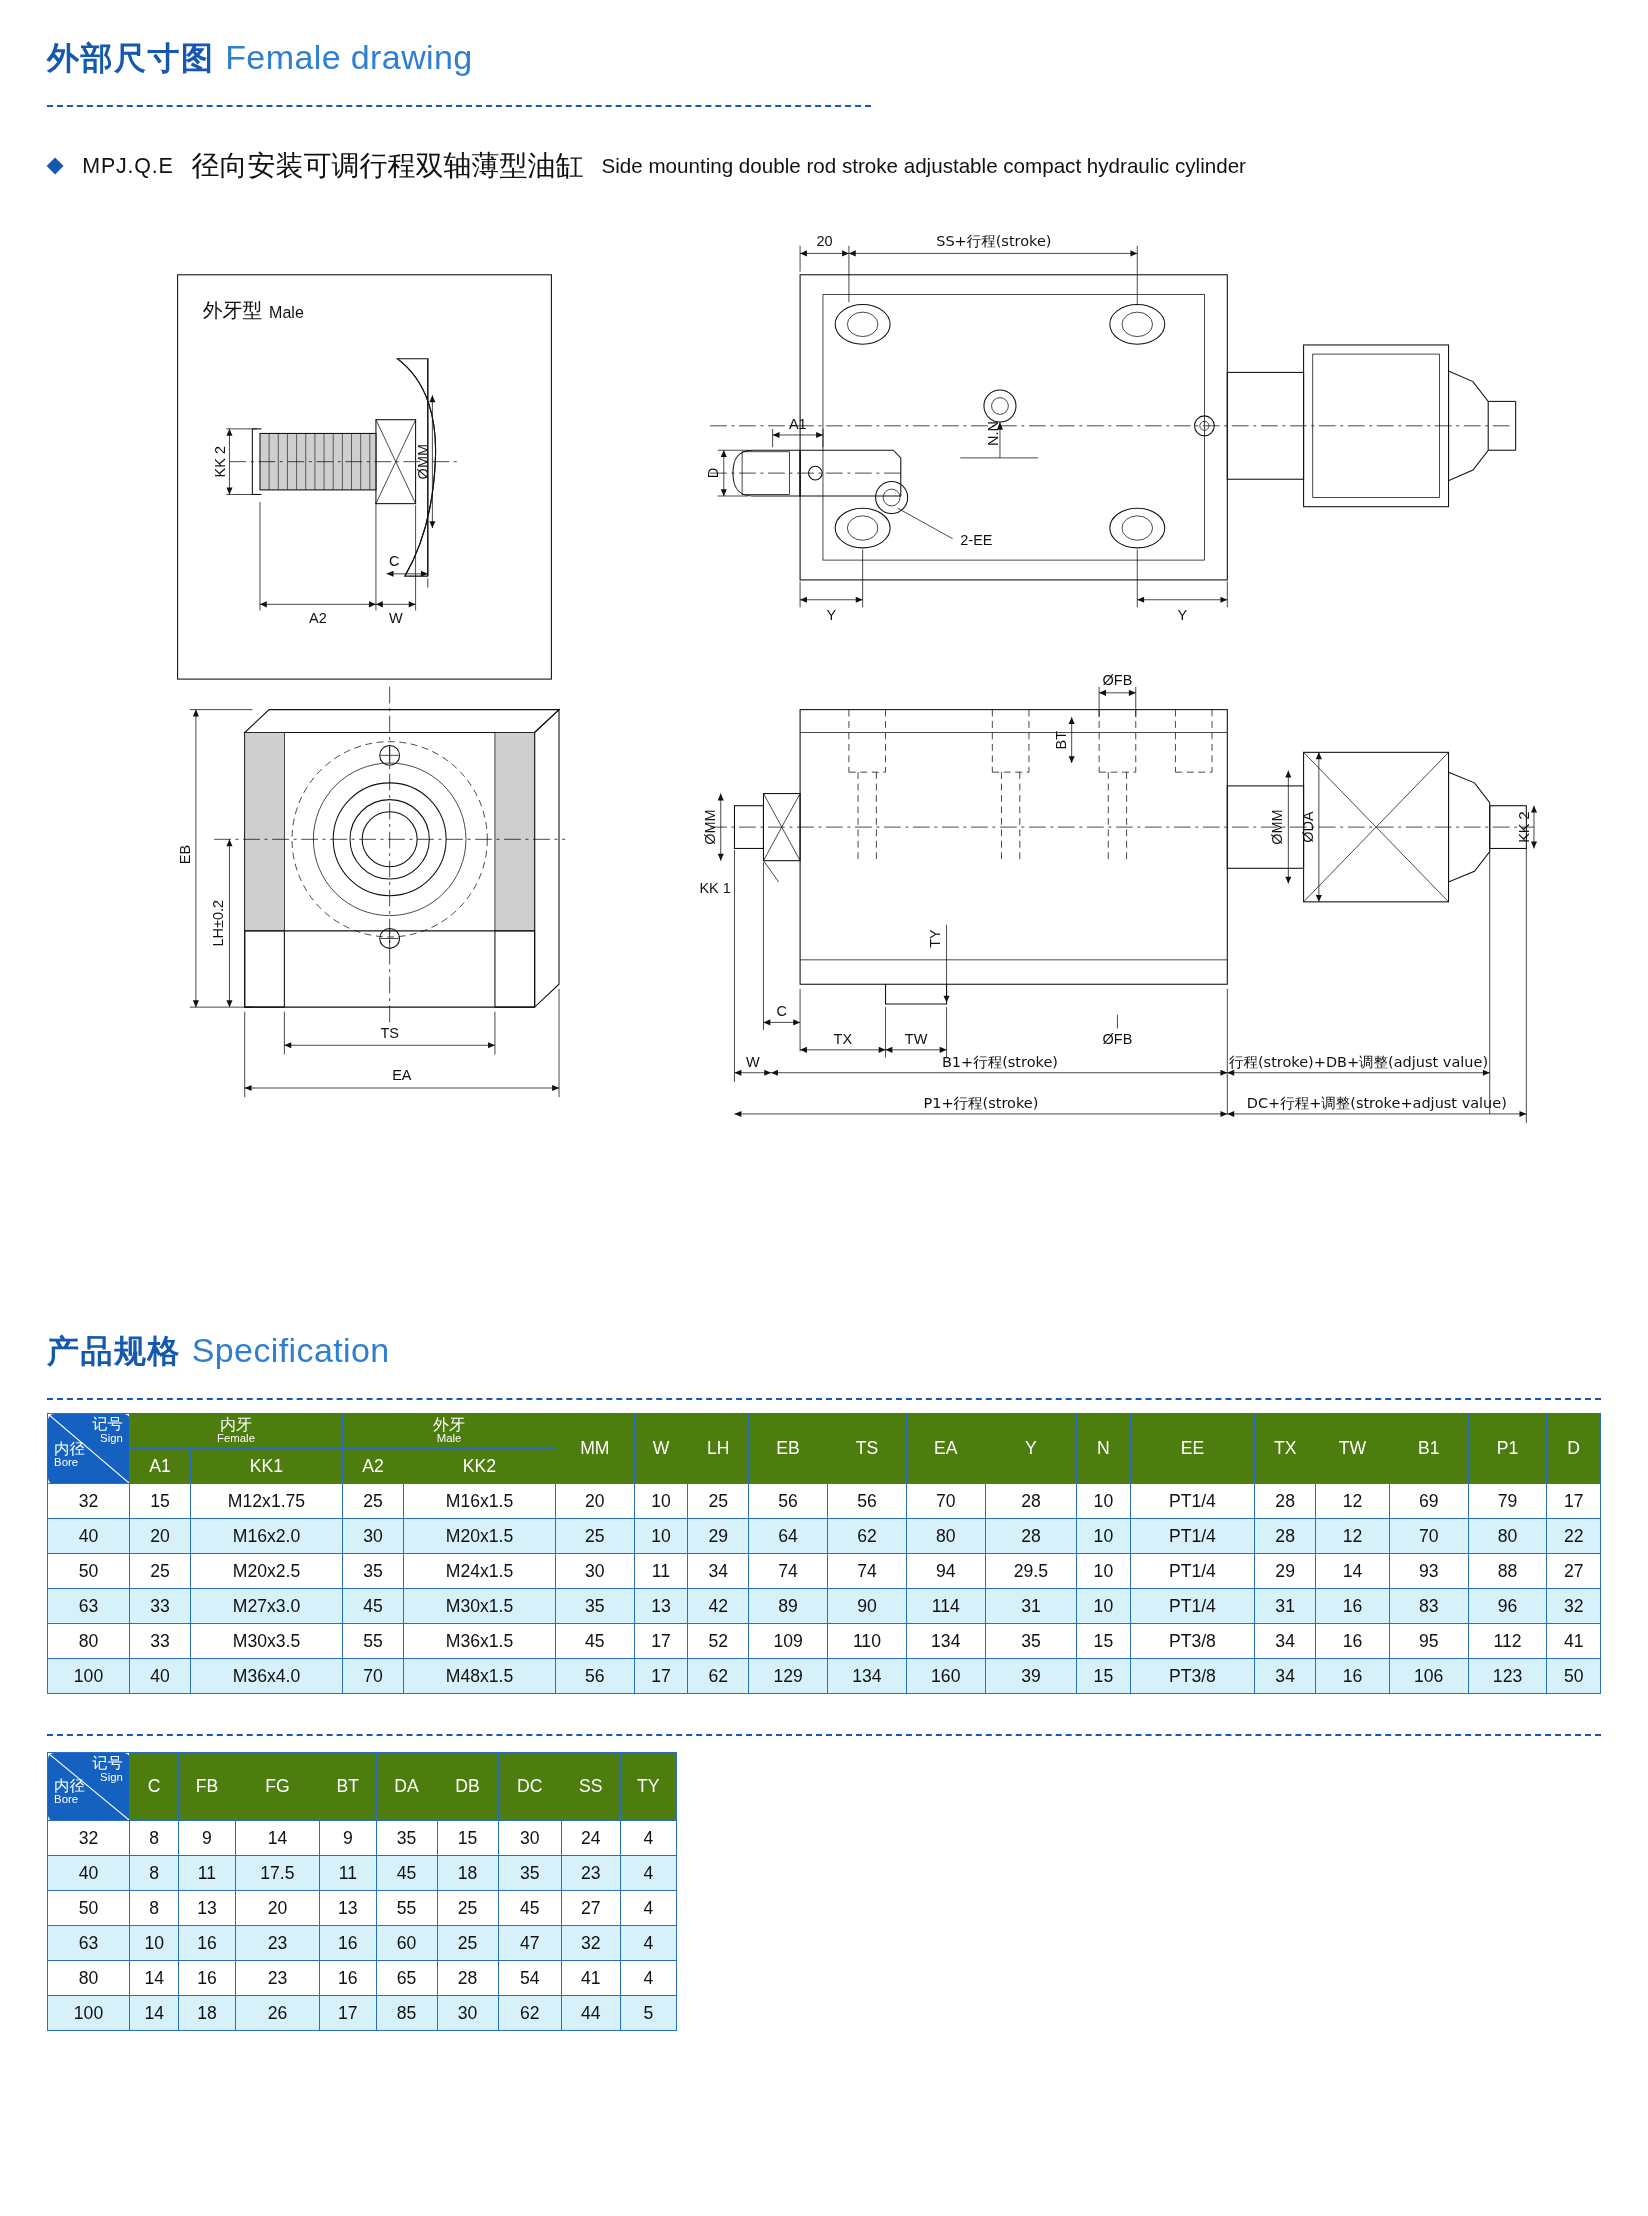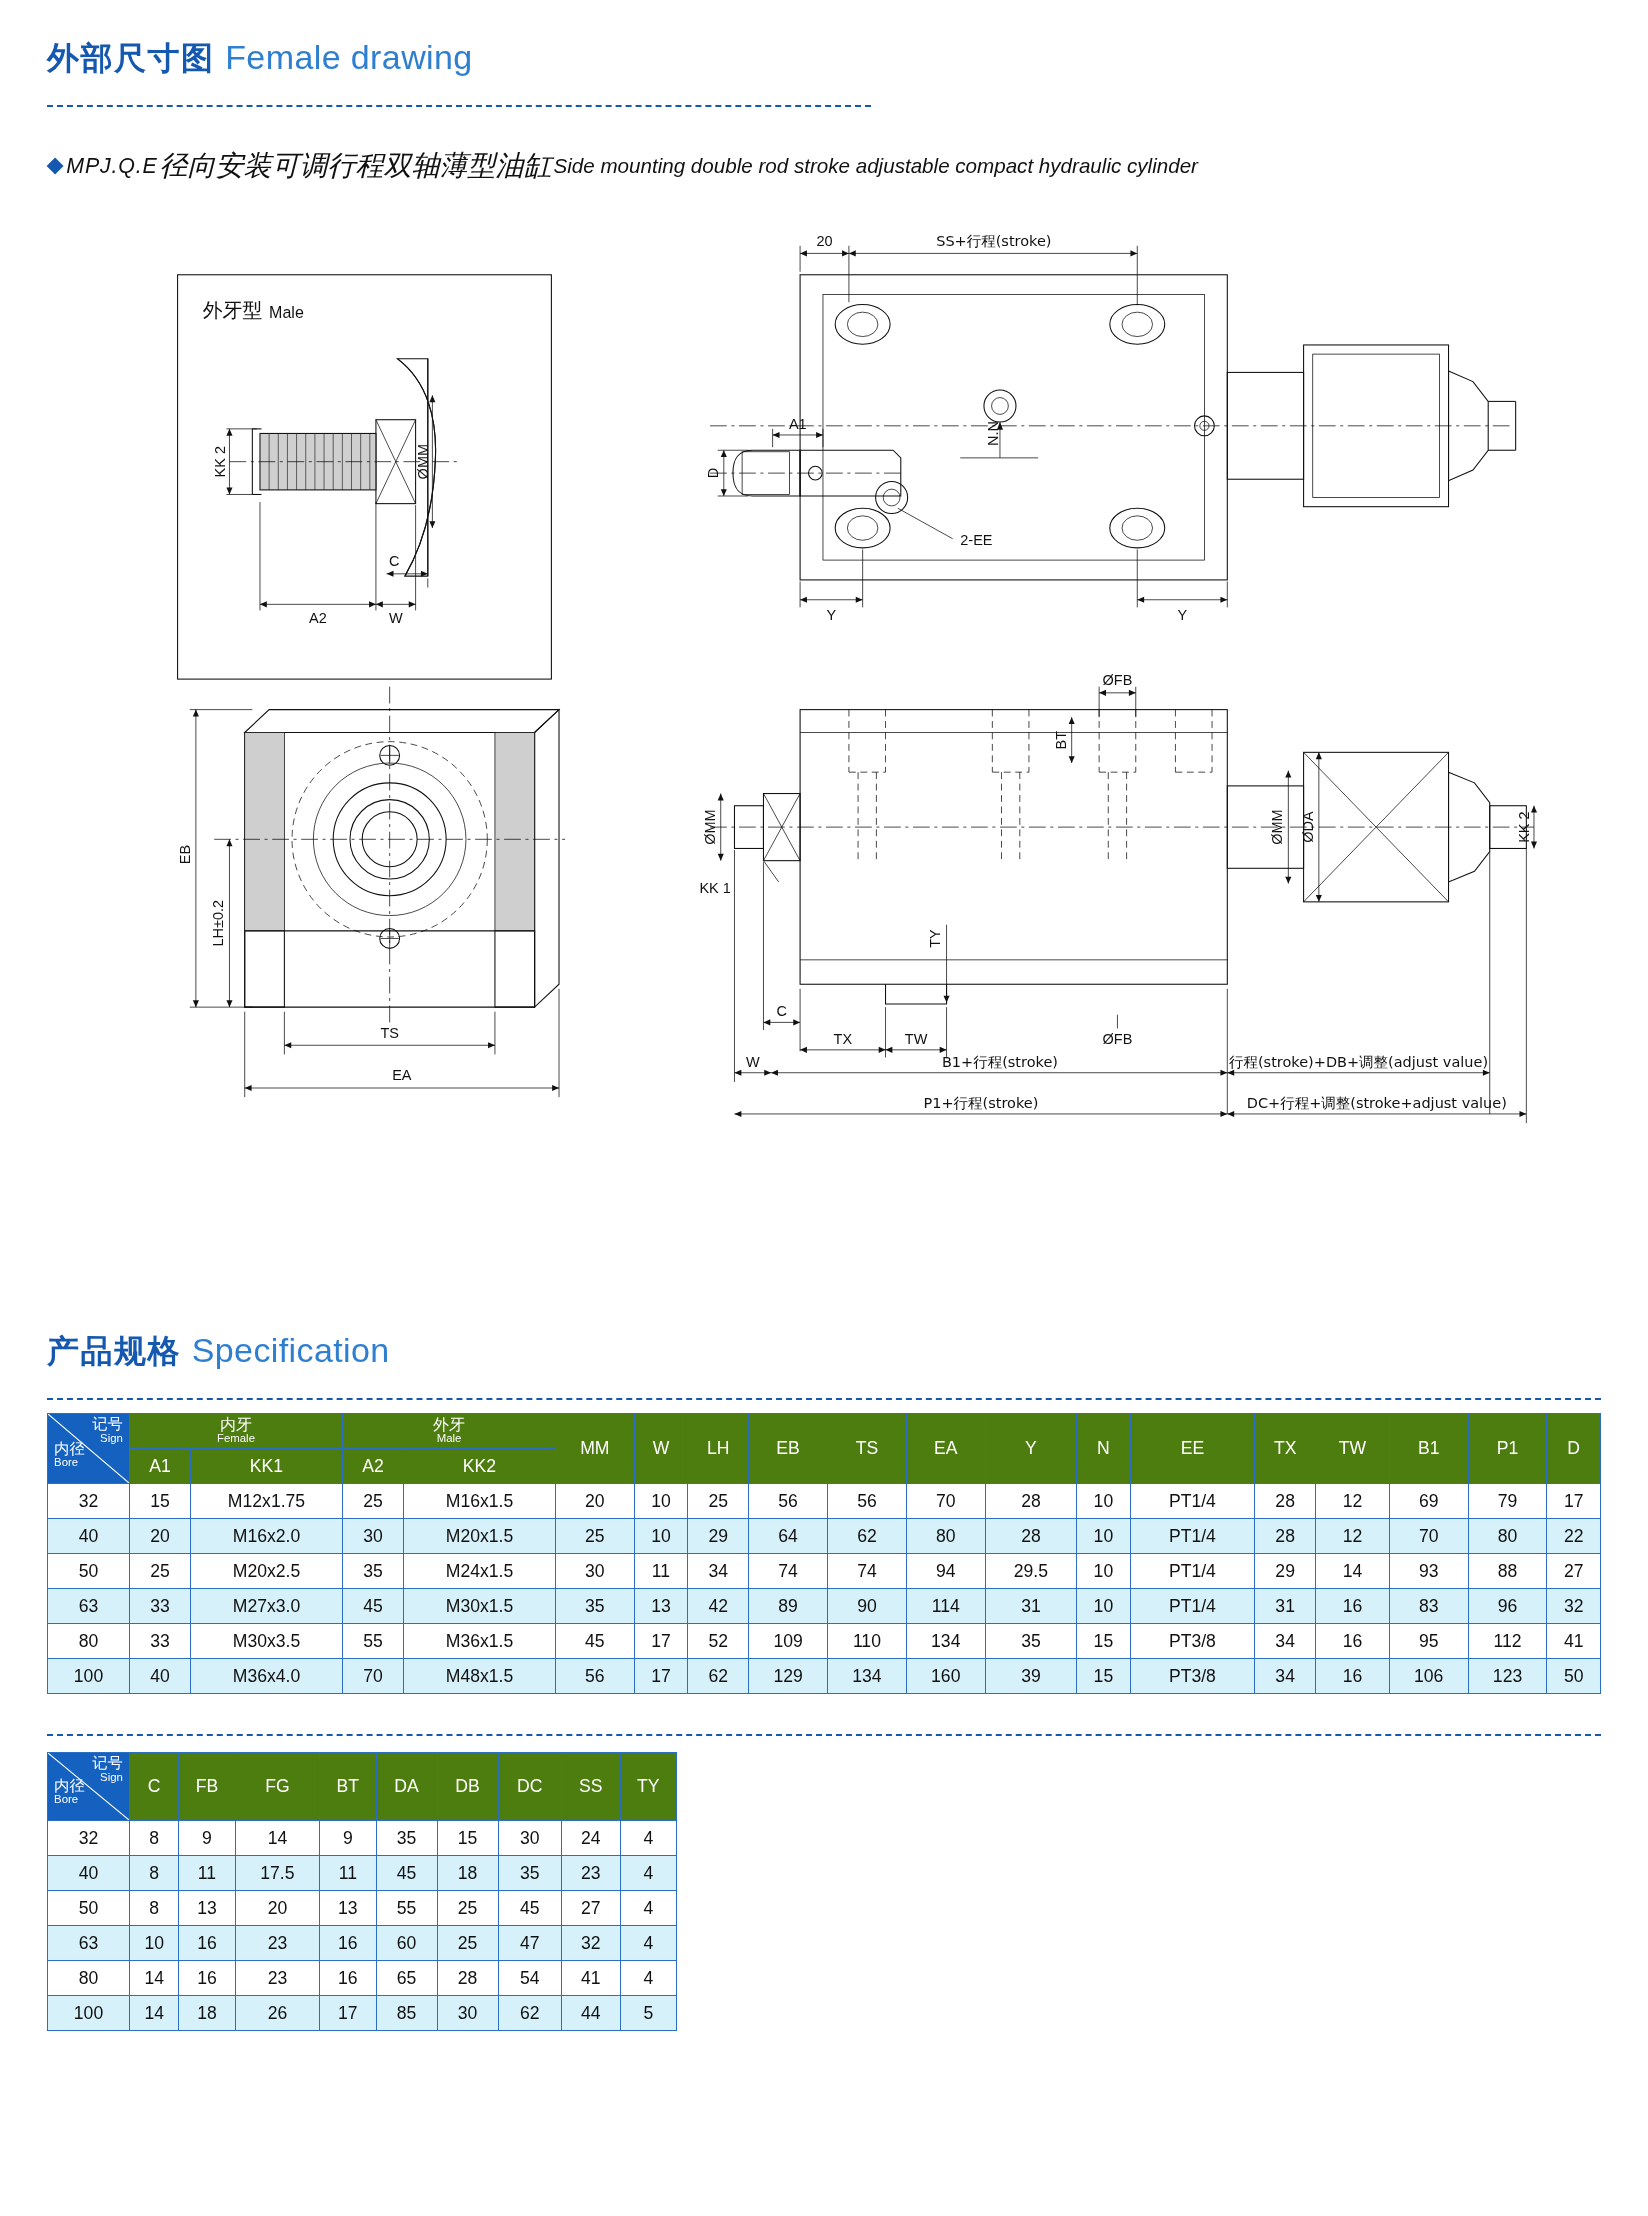--- a/index.html
+++ b/index.html
@@ -47,25 +47,24 @@
     position: absolute;
     border-top: 2.3px dashed #1558b0;
     height: 0;
   }
 
   
   .bullet-line {
     position: absolute;
     display: flex;
     align-items: center;
-    gap: 2px;
+    gap: 18px;
     white-space: nowrap;
     font-size: 20.6px;
     color: #111;
-    font-style: italic;
   }
   .diamond {
     width: 12.2px; height: 12.2px;
     background: #1558b0;
     transform: rotate(45deg);
     display: inline-block;
     margin-right: 3.1px;
   }
   .bullet-code { font-size: 21.4px; letter-spacing: 0.8px; }
   .bullet-cn { font-family: "DejaVu Sans", sans-serif; font-size: 28px; }
@@ -100,20 +99,21 @@
     font-size: 17.6px;
   }
   .tbl tbody tr:nth-child(odd) td { background: #ffffff; }
   .tbl tbody tr:nth-child(even) td { background: #d7f1fb; }
   .tbl tbody td { color: #111; font-size: 17.6px; }
 
   .corner-cell {
     position: relative;
     background: #1461c0 !important;
     padding: 0 !important;
+    border-radius: 6px;
   }
   .corner-cell .corner-inner {
     position: relative;
     width: 100%;
     height: 100%;
   }
   .corner-cell .slash {
     position: absolute;
     left: 0; top: 0; width: 100%; height: 100%;
   }

